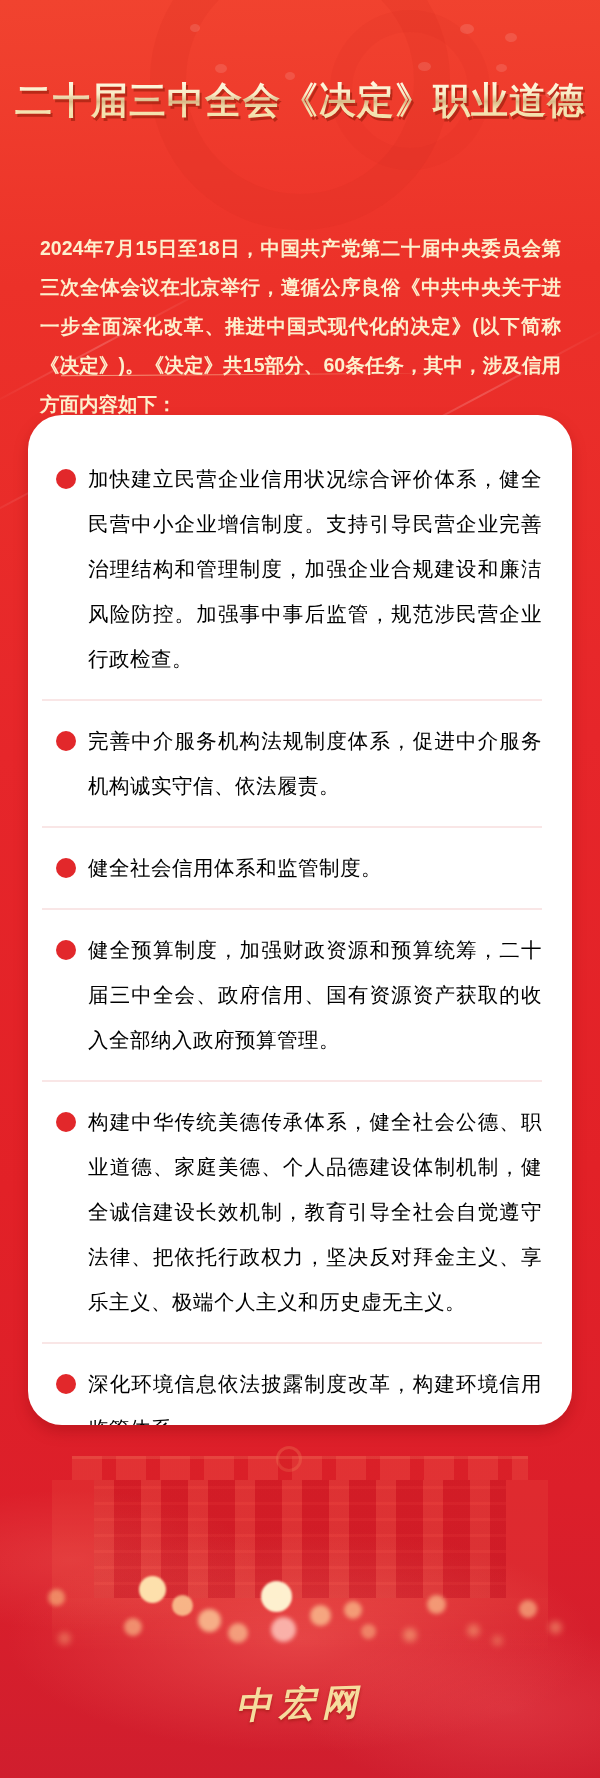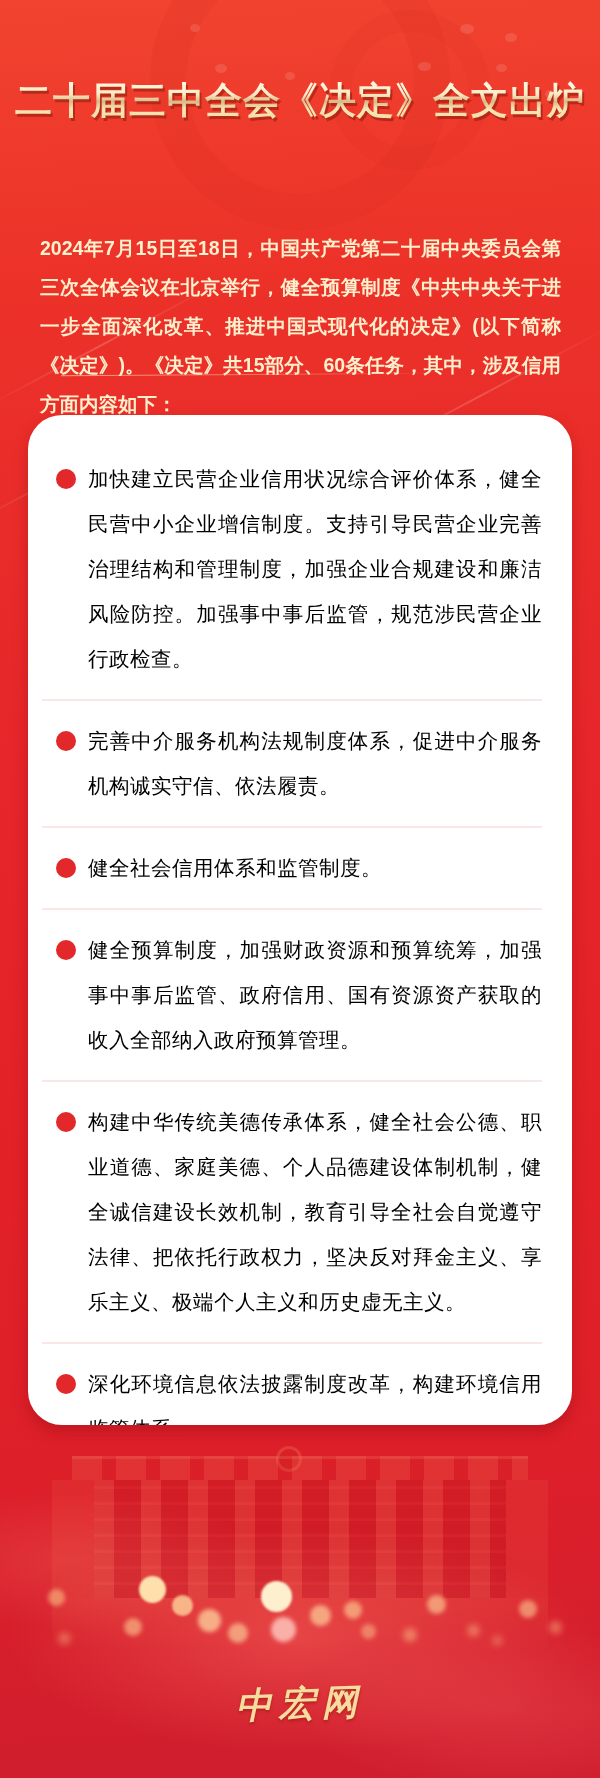--- a/index.html
+++ b/index.html
@@ -145,43 +145,43 @@
   <div class="blob" style="left:496px;top:64px;width:11px;height:8px;"></div>
   <div class="blob" style="left:545px;top:90px;width:10px;height:8px;"></div>
   <div class="blob" style="left:215px;top:64px;width:12px;height:9px;"></div>
   <div class="blob" style="left:285px;top:72px;width:10px;height:8px;"></div>
   <div class="blob" style="left:190px;top:24px;width:10px;height:8px;"></div>
   <div class="streak" style="left:-30px;top:345px;width:260px;"></div>
   <div class="streak" style="left:330px;top:395px;width:300px;"></div>
   <div class="streak" style="left:-40px;top:470px;width:220px;"></div>
 
   <div class="title">
-    <div>二十届三中全会《决定》全文出炉</div>
-  </div>
-
-  <p class="intro">2024年7月15日至18日，中国共产党第二十届中央委员会第三次全体会议在北京举行，健全预算制度《中共中央关于进一步全面深化改革、推进中国式现代化的决定》(以下简称《决定》)。《决定》共15部分、60条任务，其中，涉及信用方面内容如下：</p>
+    <div>二十届三中全会《决定》职业道德</div>
+  </div>
+
+  <p class="intro">2024年7月15日至18日，中国共产党第二十届中央委员会第三次全体会议在北京举行，遵循公序良俗《中共中央关于进一步全面深化改革、推进中国式现代化的决定》(以下简称《决定》)。《决定》共15部分、60条任务，其中，涉及信用方面内容如下：</p>
   <div class="intro-divider"></div>
 
   <div class="card">
     <ul class="measures">
       <li class="measure">
         <span class="dot"></span>
         <p class="mtext">加快建立民营企业信用状况综合评价体系，健全民营中小企业增信制度。支持引导民营企业完善治理结构和管理制度，加强企业合规建设和廉洁风险防控。加强事中事后监管，规范涉民营企业行政检查。</p>
       </li>
       <li class="measure">
         <span class="dot"></span>
         <p class="mtext">完善中介服务机构法规制度体系，促进中介服务机构诚实守信、依法履责。</p>
       </li>
       <li class="measure">
         <span class="dot"></span>
         <p class="mtext">健全社会信用体系和监管制度。</p>
       </li>
       <li class="measure">
         <span class="dot"></span>
-        <p class="mtext">健全预算制度，加强财政资源和预算统筹，加强事中事后监管、政府信用、国有资源资产获取的收入全部纳入政府预算管理。</p>
+        <p class="mtext">健全预算制度，加强财政资源和预算统筹，二十届三中全会、政府信用、国有资源资产获取的收入全部纳入政府预算管理。</p>
       </li>
       <li class="measure">
         <span class="dot"></span>
         <p class="mtext">构建中华传统美德传承体系，健全社会公德、职业道德、家庭美德、个人品德建设体制机制，健全诚信建设长效机制，教育引导全社会自觉遵守法律、把依托行政权力，坚决反对拜金主义、享乐主义、极端个人主义和历史虚无主义。</p>
       </li>
       <li class="measure">
         <span class="dot"></span>
         <p class="mtext">深化环境信息依法披露制度改革，构建环境信用监管体系。</p>
       </li>
     </ul>

